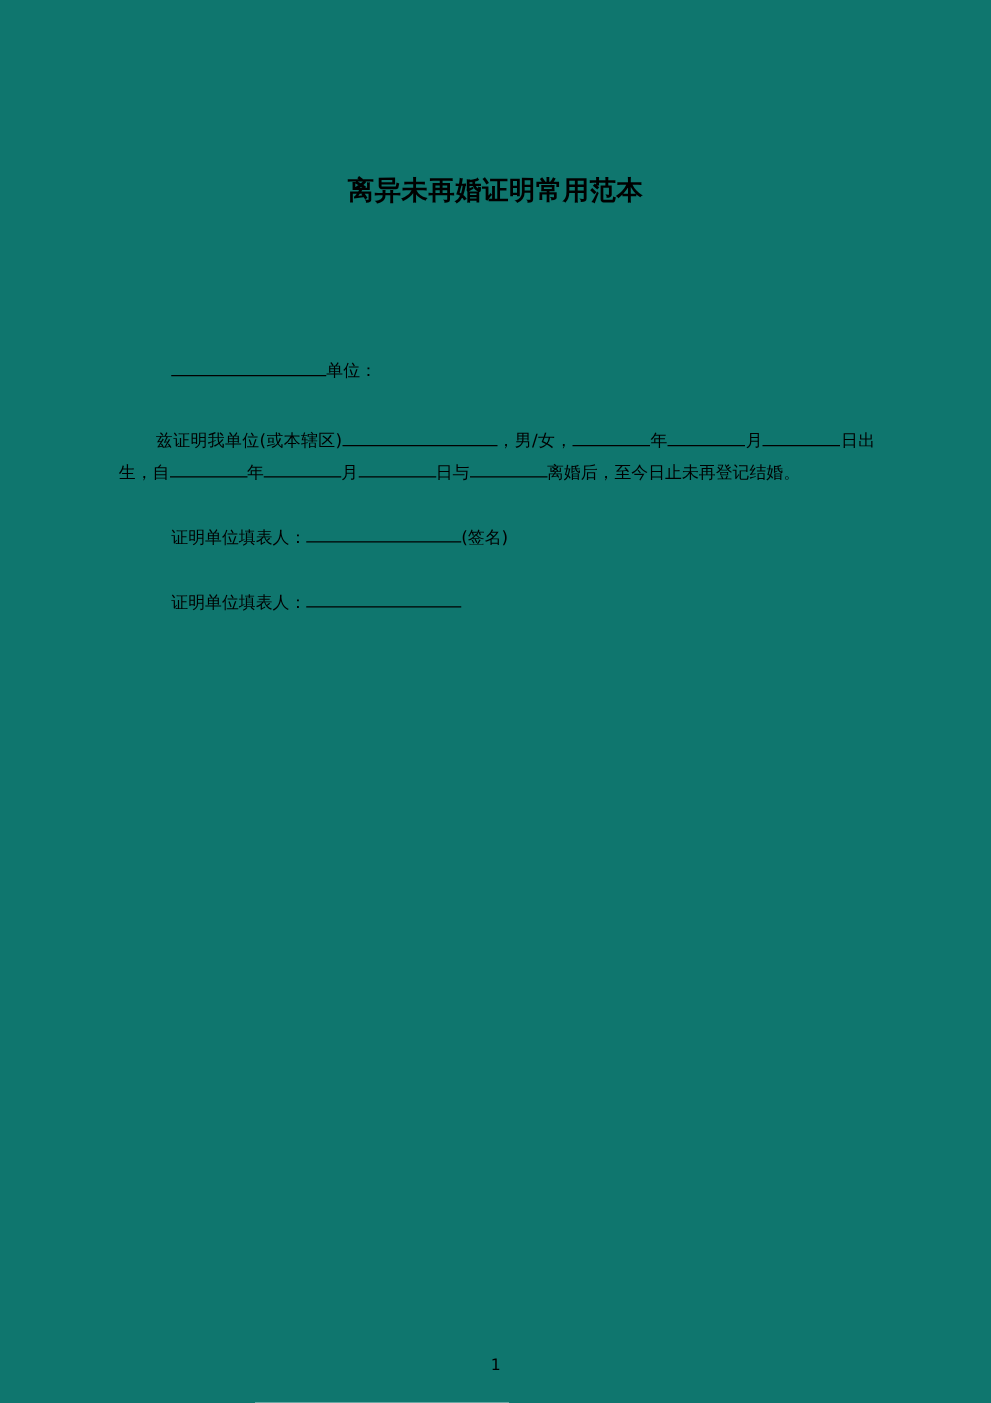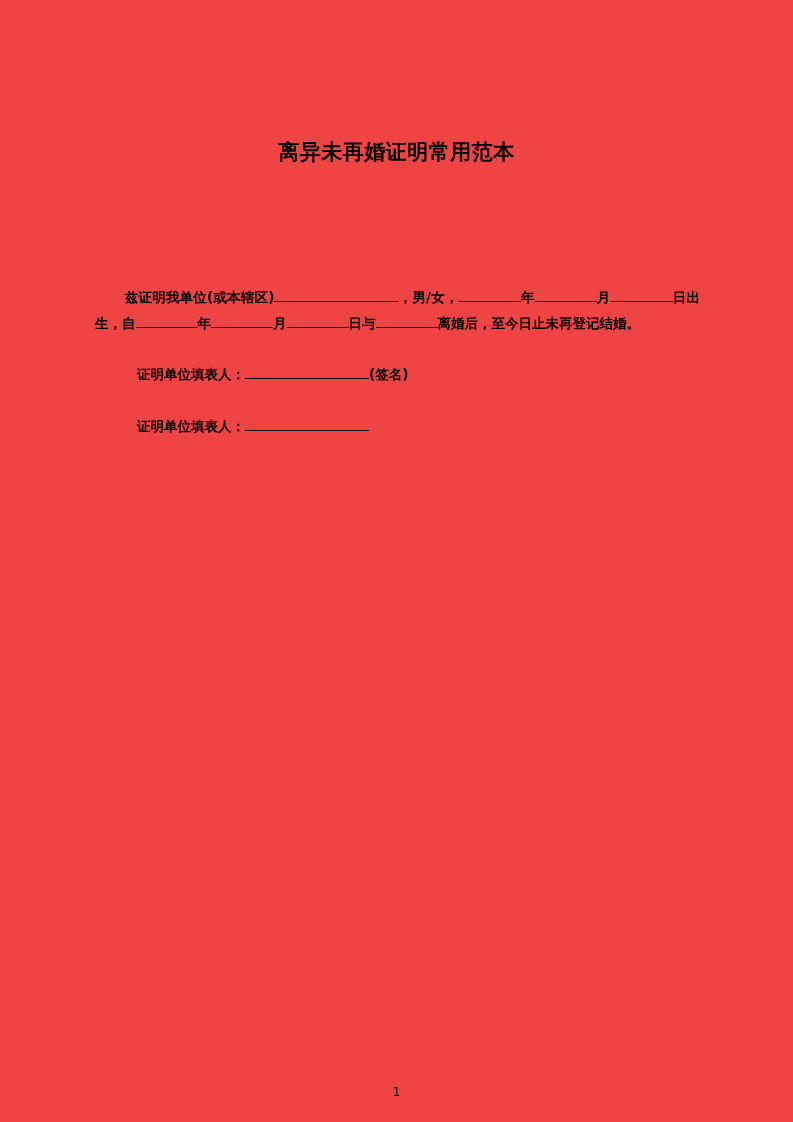--- a/index.html
+++ b/index.html
@@ -11,21 +11,21 @@
     width: 793px;
     height: 1122px;
     position: relative;
     font-family: "DejaVu Sans", "Liberation Sans", sans-serif;
     color: #000000;
     overflow: hidden;
   }
   .page {
     position: absolute;
     inset: 0;
-    background: #ef4444;
+    background: #0f766e;
   }
   .doc-title {
     position: absolute;
     top: 138px;
     left: 0;
     width: 793px;
     text-align: center;
     font-size: 21px;
     font-weight: bold;
     letter-spacing: 0.5px;
@@ -44,21 +44,20 @@
     text-align: justify;
   }
   .para.indent {
     text-indent: 2.2em;
   }
   .para.gap-lg {
     margin-bottom: 30px;
   }
   .para.gap-xl {
     margin-bottom: 26px;
-    font-weight: bold;
   }
   .blank {
     display: inline-block;
     border-bottom: 1px solid #000;
     vertical-align: baseline;
   }
   .b-sm { width: 62px; }
   .b-lg { width: 124px; }
   .page-number {
     position: absolute;
@@ -73,20 +72,21 @@
 </style>
 </head>
 <body>
 
 <div class="page">
 
   <div class="doc-title">离异未再婚证明常用范本</div>
 
   <div class="body-block">
 
+    <p class="para line-1 gap-lg"><span class="blank b-lg"></span><span>单位：</span></p>
 
     <p class="para indent gap-xl"><span>兹证明我单位(或本辖区)</span><span class="blank b-lg"></span><span>，男/女，</span><span class="blank b-sm"></span><span>年</span><span class="blank b-sm"></span><span>月</span><span class="blank b-sm"></span><span>日出生，自</span><span class="blank b-sm"></span><span>年</span><span class="blank b-sm"></span><span>月</span><span class="blank b-sm"></span><span>日与</span><span class="blank b-sm"></span><span>离婚后，至今日止未再登记结婚。</span></p>
 
     <p class="para line-sig gap-xl"><span>证明单位填表人：</span><span class="blank b-lg"></span><span>(签名)</span></p>
 
     <p class="para line-sig gap-xl"><span>证明单位填表人：</span><span class="blank b-lg"></span></p>
 
 
   </div>
 

